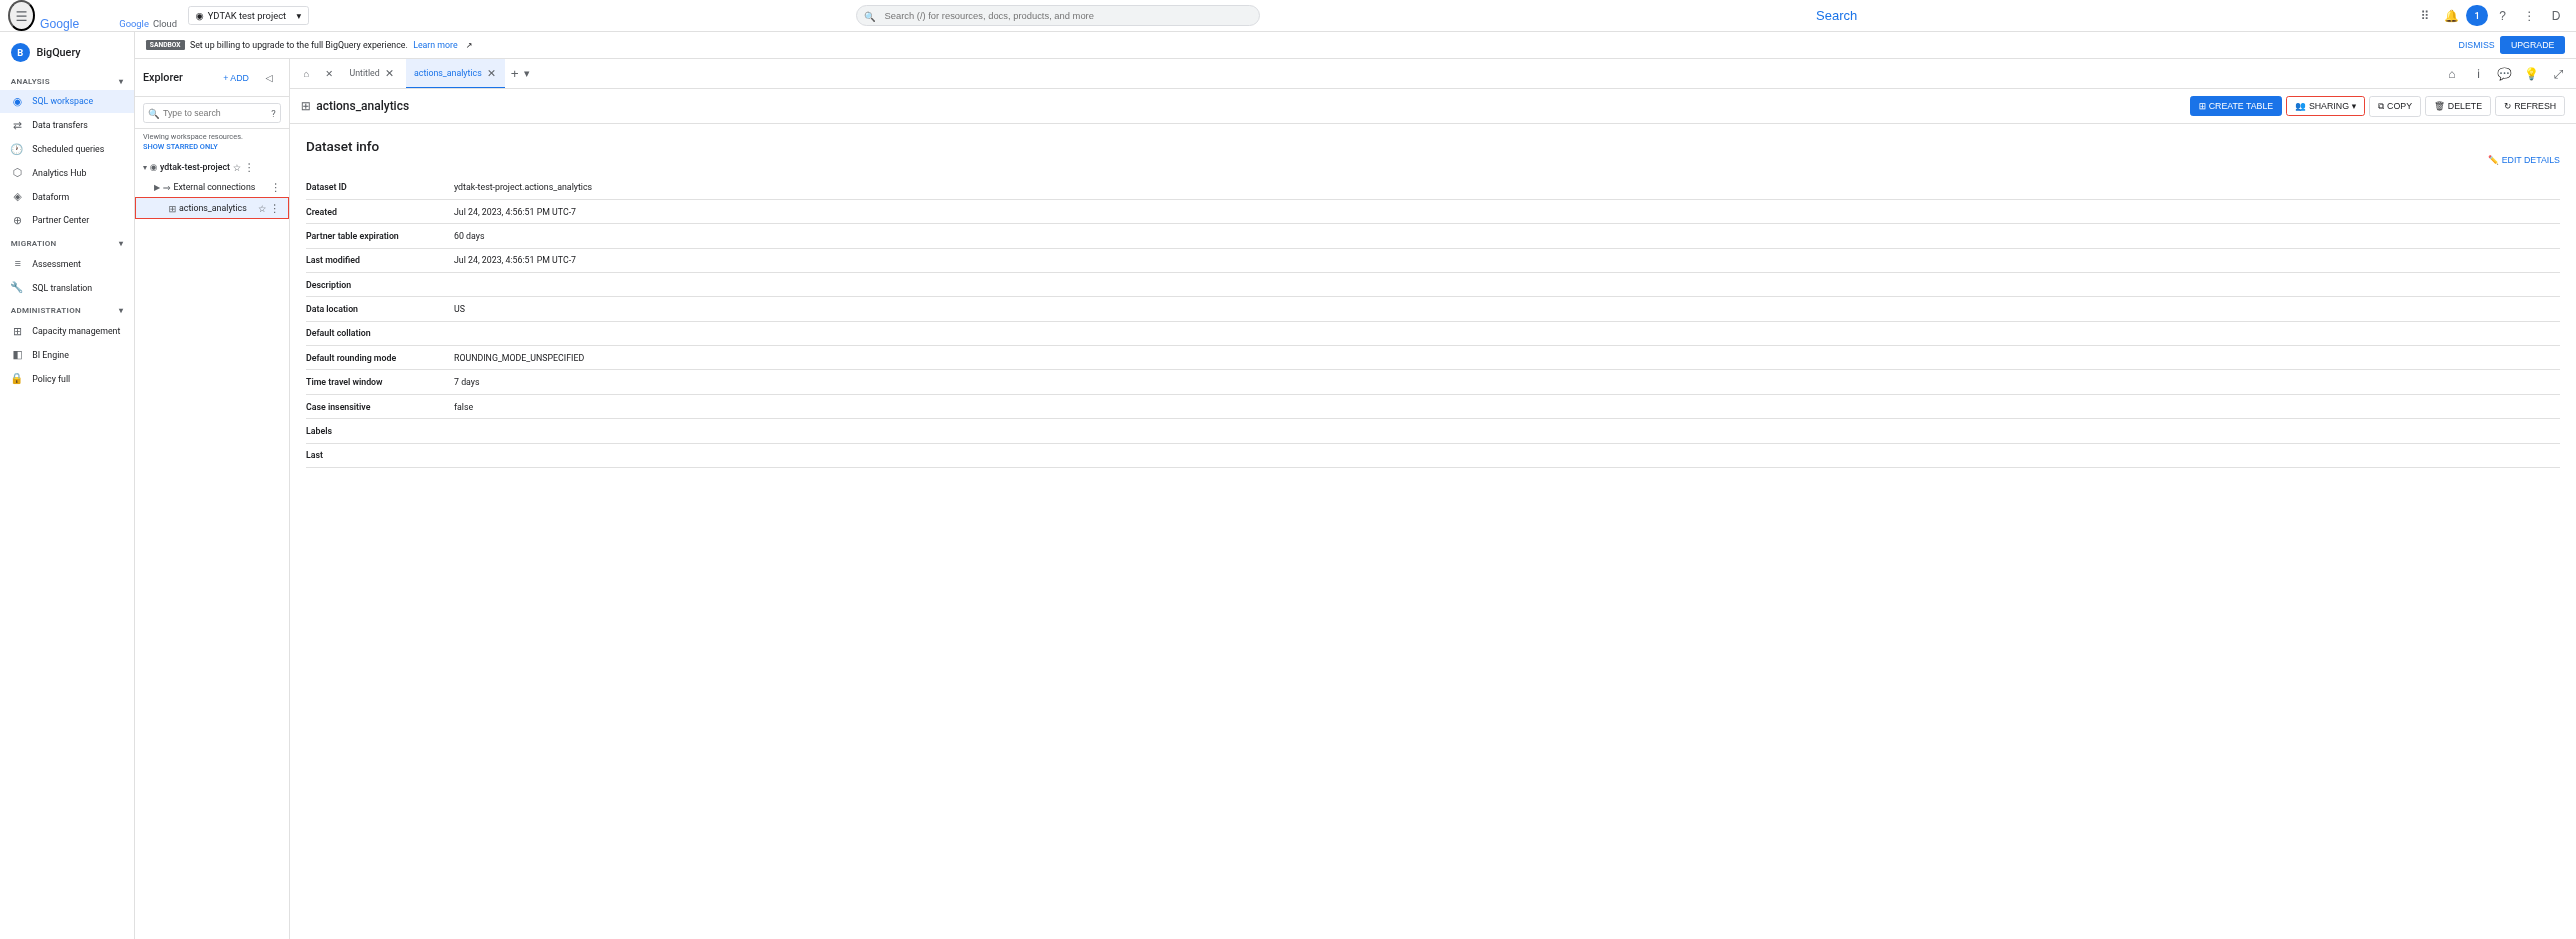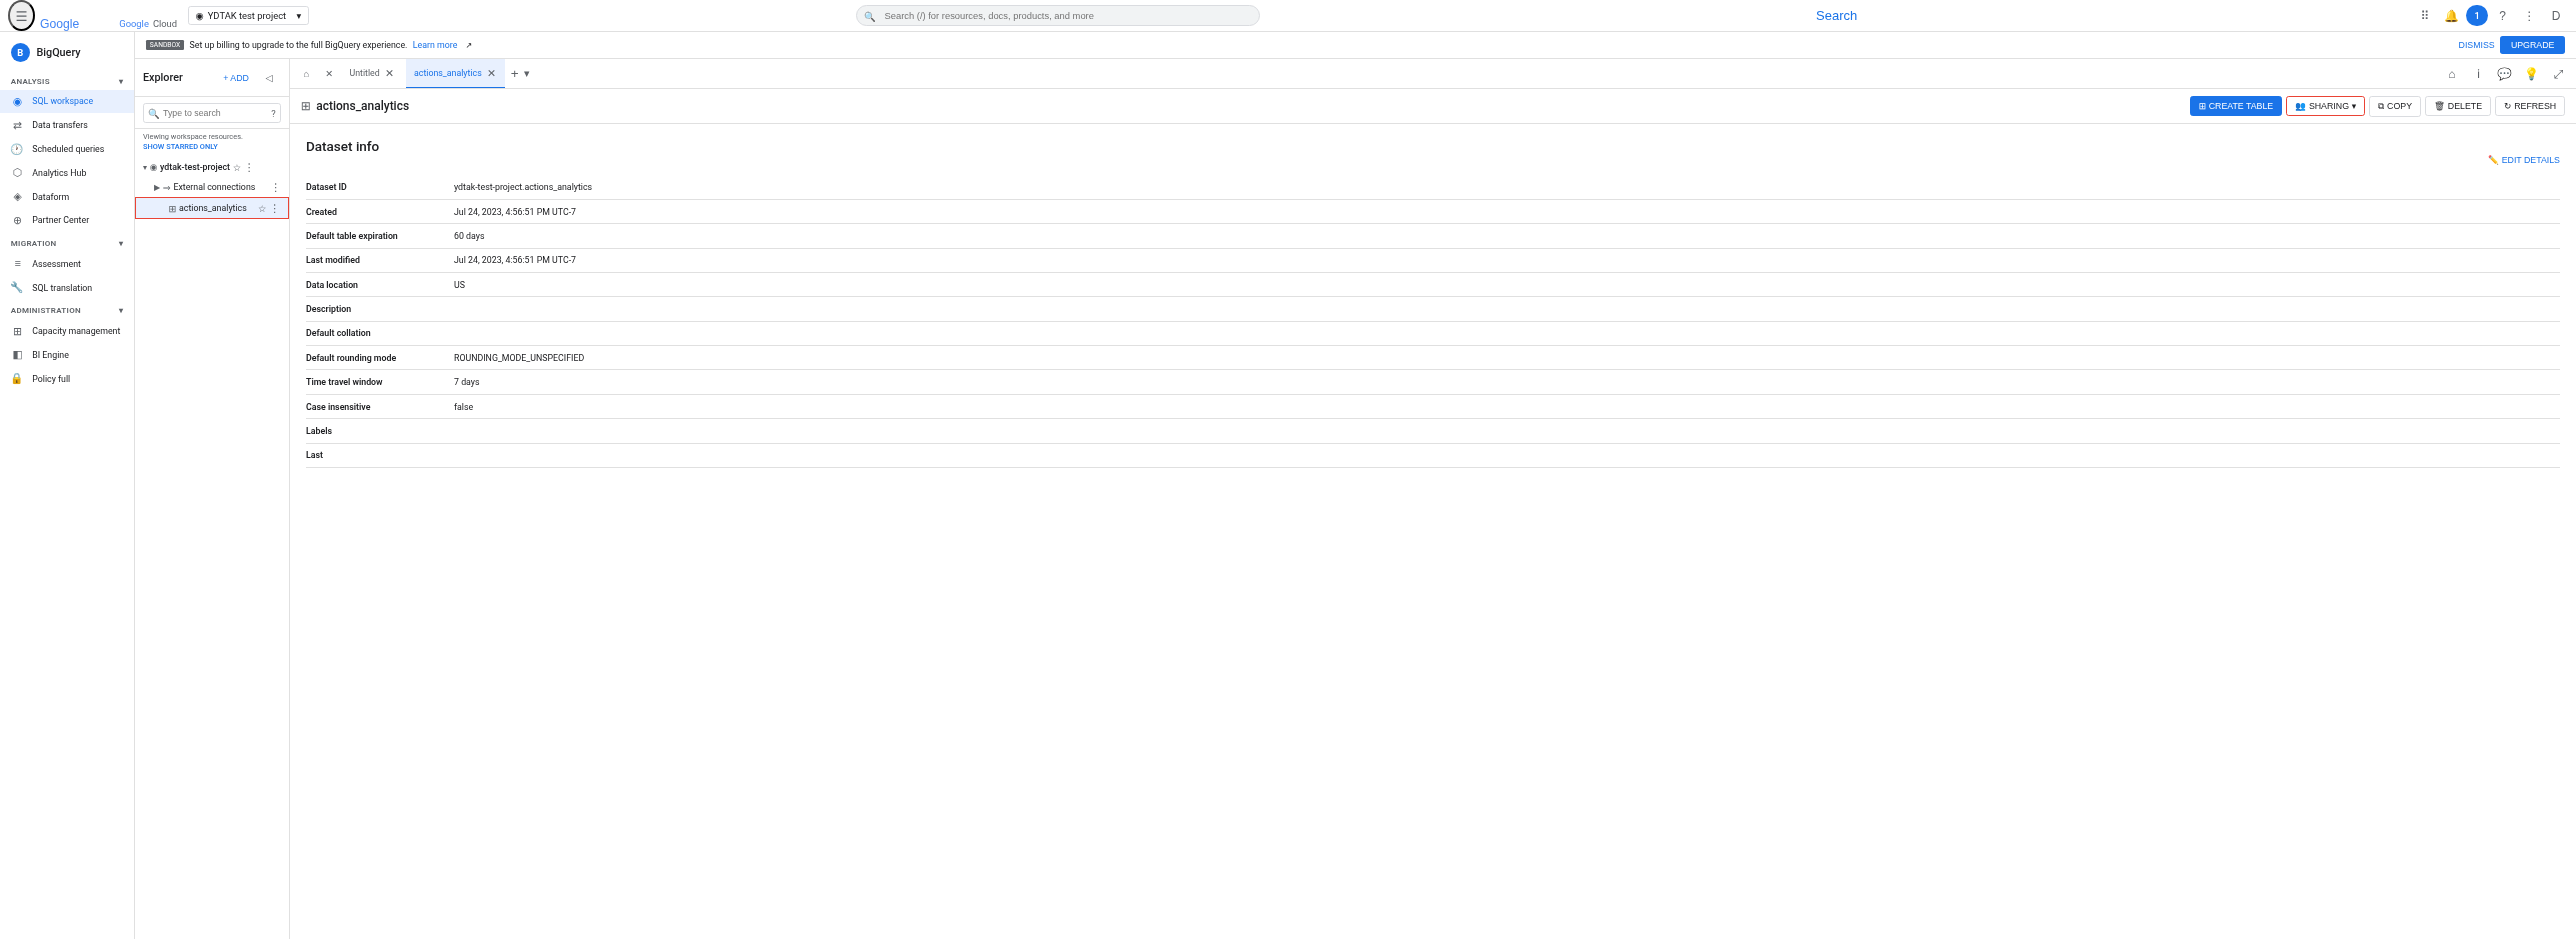--- a/index.html
+++ b/index.html
@@ -68,21 +68,21 @@
     .sidebar-item.active { background: #e8f0fe; color: #1a73e8; }
     .sidebar-item-icon { color: #5f6368; font-size: 10.8px; width: 13.5px; text-align: center; }
     .sidebar-item.active .sidebar-item-icon { color: #1a73e8; }
 
     
     .sandbox-banner {
       display: flex; align-items: center; gap: 5.4px; padding: 4px 10.8px;
       background: #fff; border-bottom: 0.7px solid #e0e0e0; font-size: 8.8px;
     }
     .sandbox-badge {
-      background: #5f6368; color: #fff; font-size: 6.7px; padding: 1.3px 4px; border-radius: 1.3px; font-weight: 400;
+      background: #5f6368; color: #fff; font-size: 6.7px; padding: 1.3px 4px; border-radius: 1.3px; font-weight: 700;
     }
     .sandbox-learn { color: #1a73e8; text-decoration: none; }
     .sandbox-dismiss { margin-left: auto; color: #1a73e8; font-size: 8.8px; cursor: pointer; font-weight: 500; background: none; border: none; }
     .upgrade-btn {
       background: #1a73e8; color: #fff; border: none; border-radius: 2.7px; padding: 4px 10.8px;
       font-size: 8.8px; font-weight: 500; cursor: pointer;
     }
 
     
     .explorer-panel {
@@ -423,36 +423,36 @@
               <tbody id="info-table-body">
                   <tr>
       <td>Dataset ID</td>
       <td>ydtak-test-project.actions_analytics</td>
     </tr>
                   <tr>
       <td>Created</td>
       <td>Jul 24, 2023, 4:56:51 PM UTC-7</td>
     </tr>
                   <tr>
-      <td>Default table expiration</td>
+      <td>Partner table expiration</td>
       <td>60 days</td>
     </tr>
                   <tr>
       <td>Last modified</td>
       <td>Jul 24, 2023, 4:56:51 PM UTC-7</td>
     </tr>
                   <tr>
+      <td>Description</td>
+      <td></td>
+    </tr>
+                  <tr>
       <td>Data location</td>
       <td>US</td>
     </tr>
                   <tr>
-      <td>Description</td>
-      <td></td>
-    </tr>
-                  <tr>
       <td>Default collation</td>
       <td></td>
     </tr>
                   <tr>
       <td>Default rounding mode</td>
       <td>ROUNDING_MODE_UNSPECIFIED</td>
     </tr>
                   <tr>
       <td>Time travel window</td>
       <td>7 days</td>

